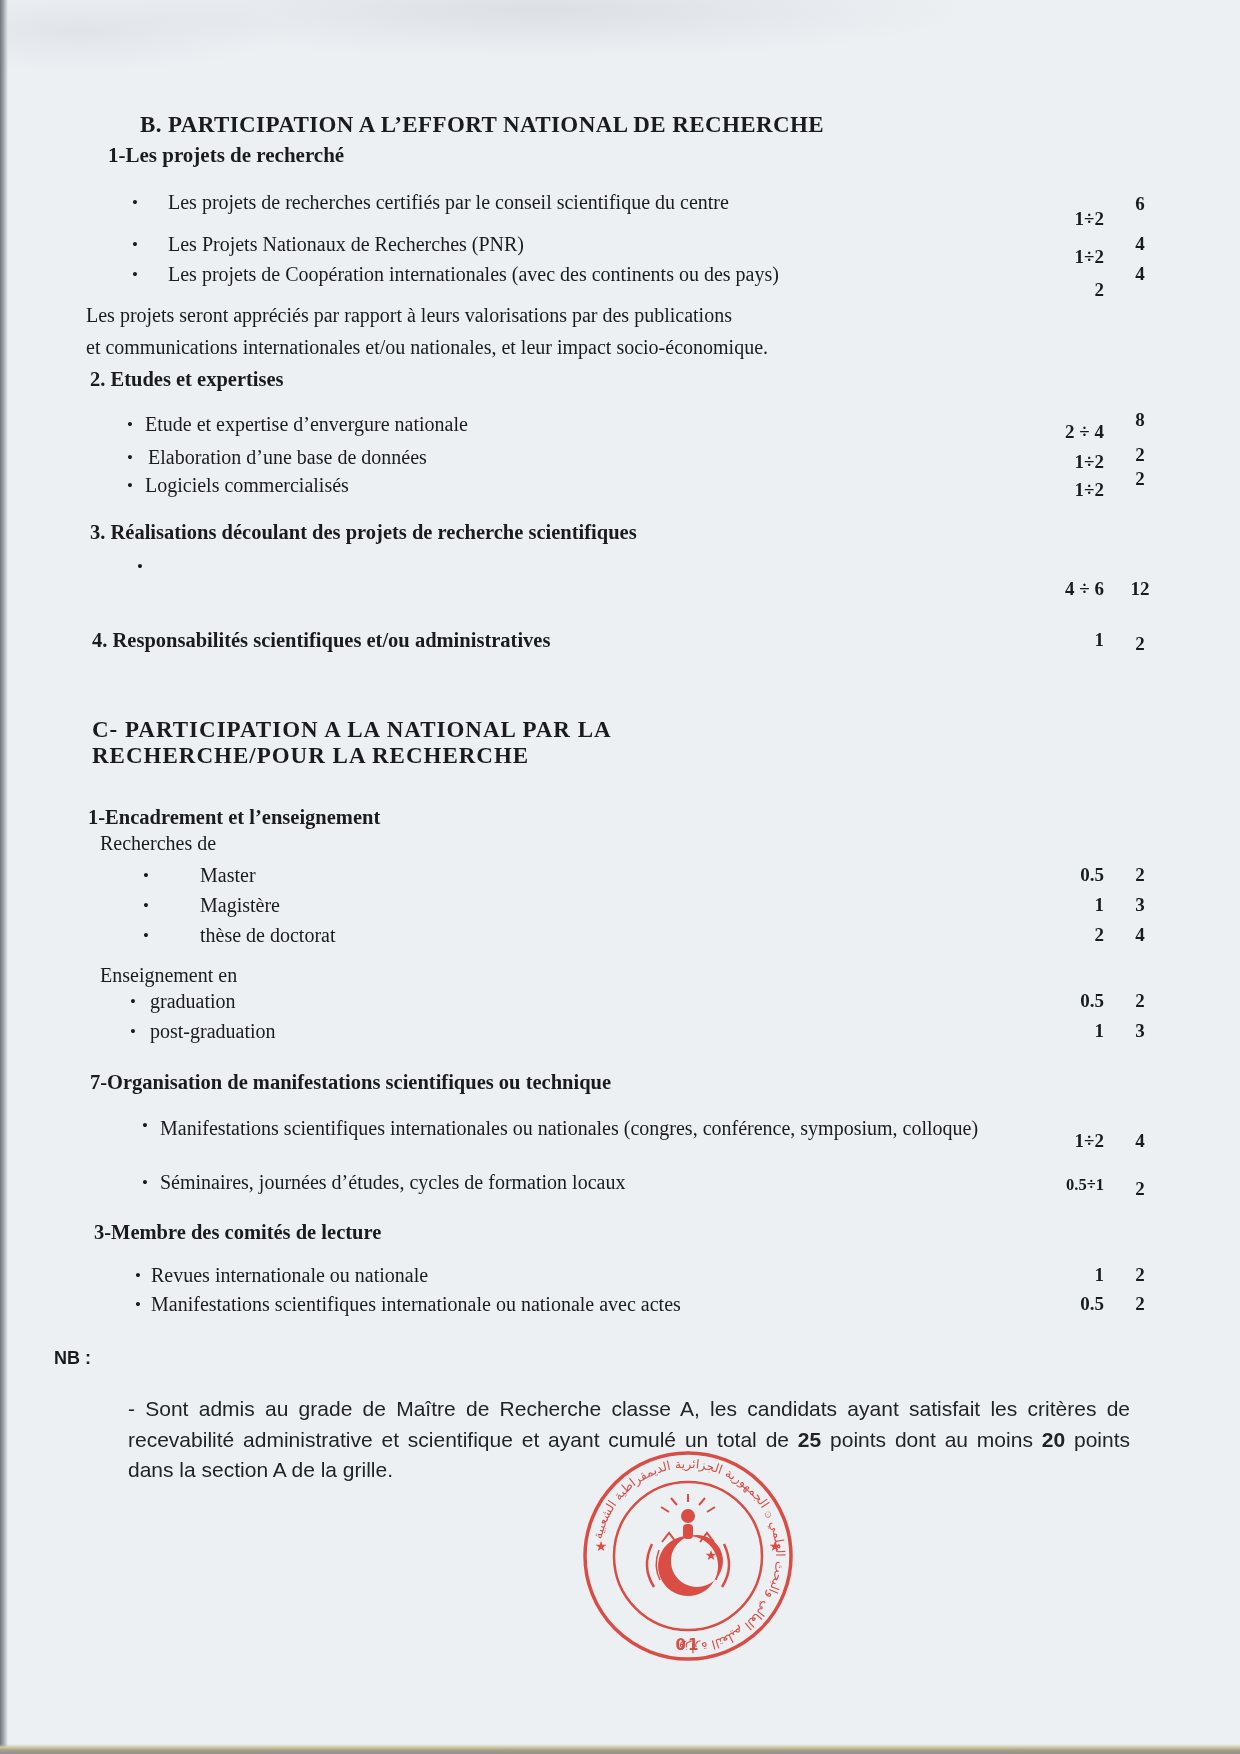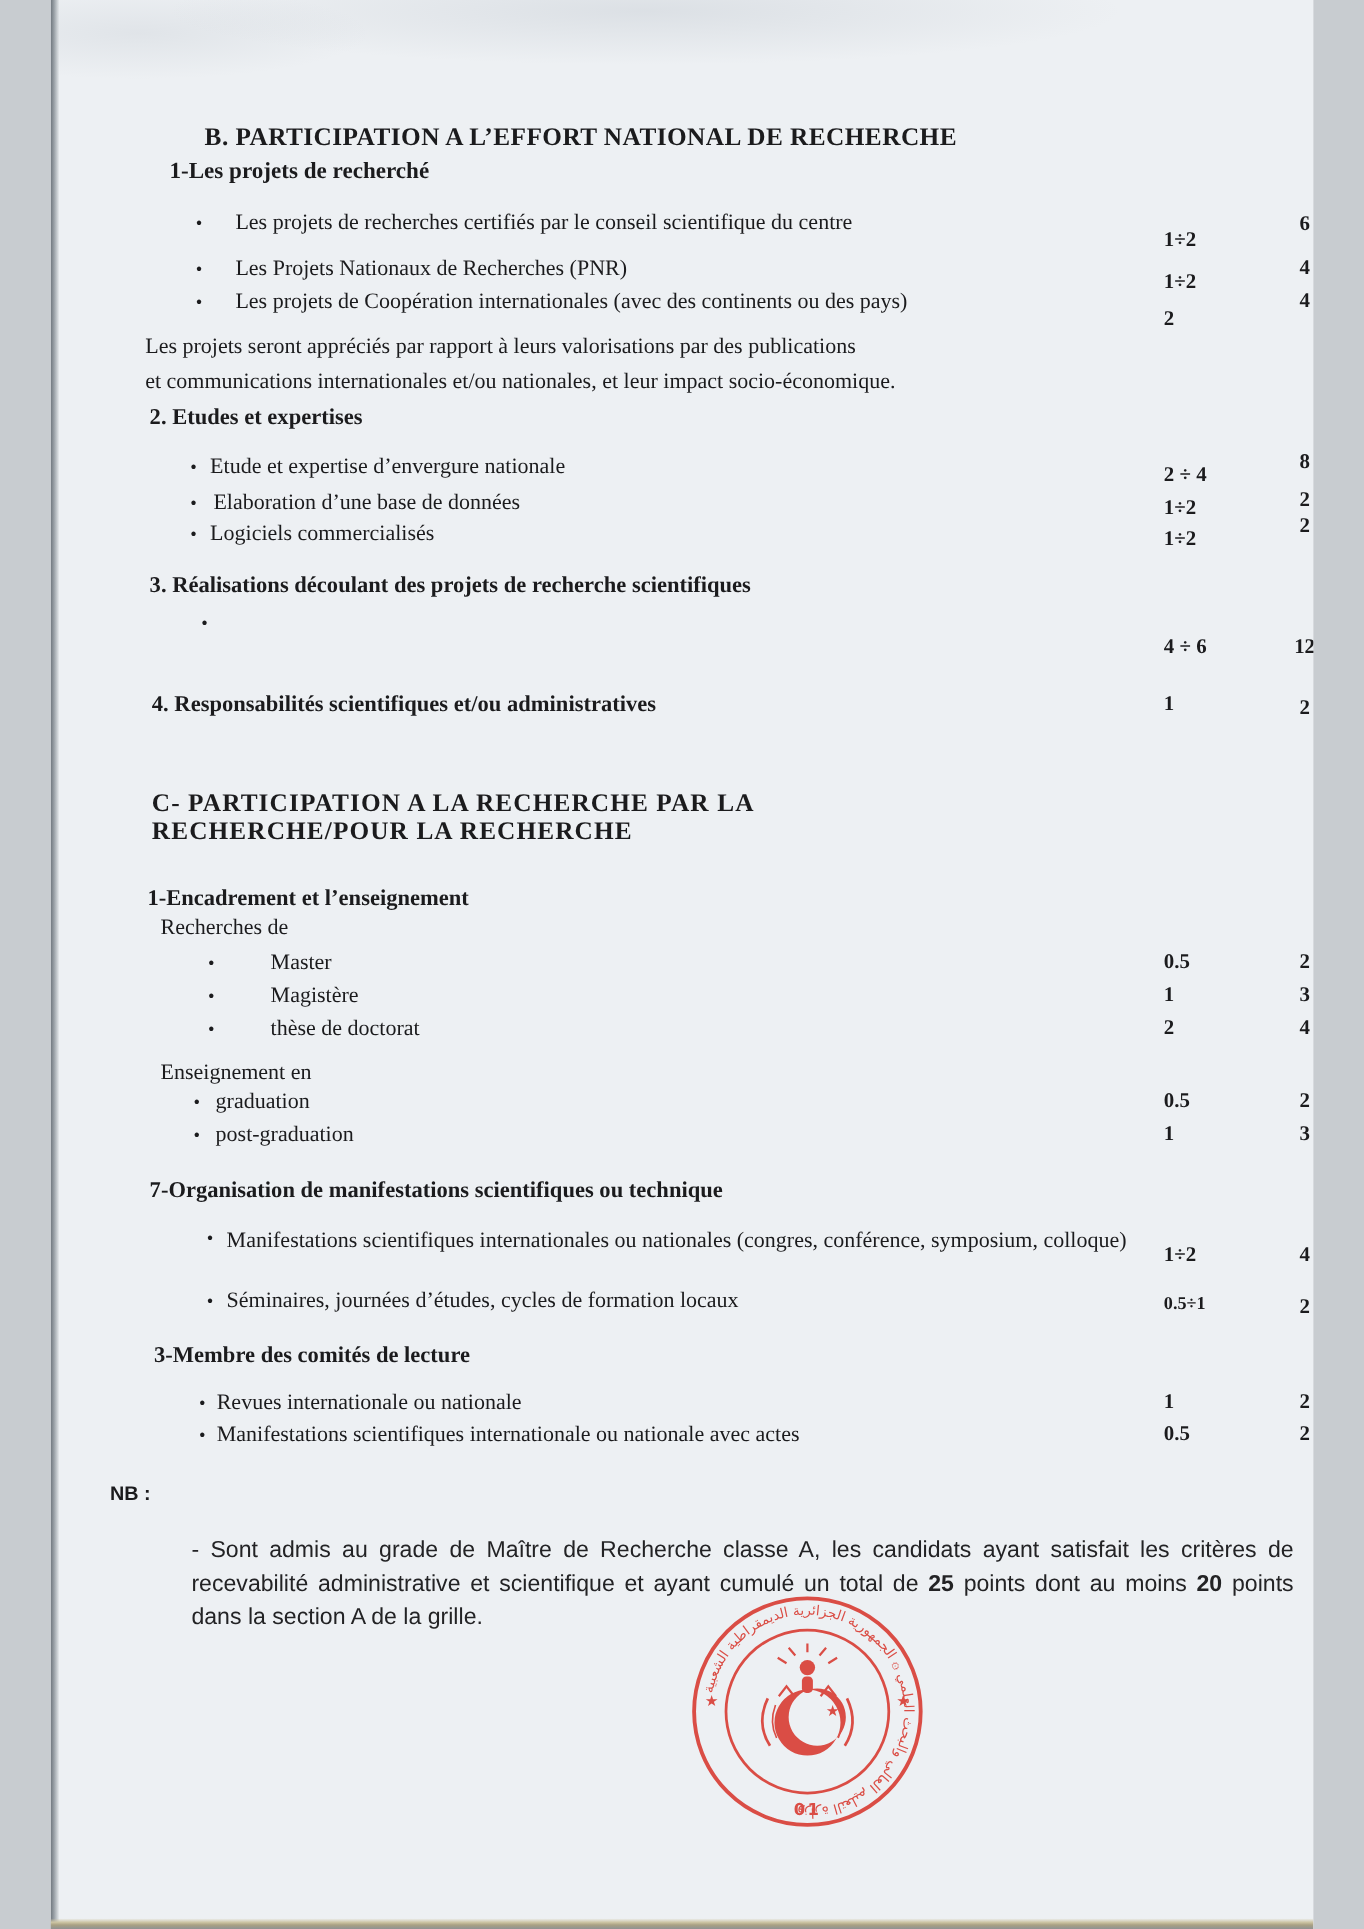--- a/index.html
+++ b/index.html
@@ -1,38 +1,38 @@
 <!DOCTYPE html>
 <html><head>
 <meta charset="utf-8">
 <style>
   html,body{margin:0;padding:0;background:#c8ccd0;}
   .page{
-    position:relative;width:1148px;height:1754px;margin:0 auto;
+    position:relative;width:1240px;height:1754px;margin:0 auto;
     background:
       radial-gradient(620px 70px at 540px 10px, rgba(150,160,172,.20), transparent 70%),
       radial-gradient(300px 60px at 80px 30px, rgba(150,160,172,.15), transparent 70%),
       #edf0f3;
     color:#1b1b1d;
     font-family:"Liberation Serif","DejaVu Serif",serif;
     overflow:hidden;
   }
   .edge-left{position:absolute;left:0;top:0;width:8px;height:100%;
     background:linear-gradient(90deg,#6e767d 0%,#9aa1a7 40%,#c9ced2 75%,rgba(237,240,243,0) 100%);}
   .edge-bottom{position:absolute;left:0;top:1744px;width:100%;height:10px;
     background:linear-gradient(180deg,rgba(237,240,243,0) 0%,#cdc5a4 35%,#a9a183 60%,#8d9194 100%);}
   .b-title{position:absolute;left:140px;top:112px;font-size:23px;font-weight:700;
     letter-spacing:.4px;white-space:nowrap;margin:0;}
   .sub-h{position:absolute;font-size:21px;font-weight:700;white-space:nowrap;}
   .sec-h{position:absolute;left:90px;font-size:20.5px;font-weight:700;white-space:nowrap;}
   .plain{position:absolute;font-size:20px;white-space:nowrap;}
   .row{position:absolute;left:0;width:1240px;height:28px;font-size:20px;}
   .bullet{position:absolute;font-size:17px;top:2px;}
   .lbl{position:absolute;white-space:nowrap;font-size:20px;}
-  .coef{position:absolute;left:1012px;width:92px;text-align:left;
+  .coef{position:absolute;left:1012px;width:92px;text-align:right;
     font-weight:700;font-size:19px;white-space:nowrap;}
   .pts{position:absolute;left:1106px;width:68px;text-align:center;
     font-weight:700;font-size:19px;white-space:nowrap;}
   .coef.small{font-size:16.5px;}
   .note-line{position:absolute;left:86px;font-size:20px;white-space:nowrap;}
   .just{position:absolute;font-size:20px;text-align:justify;}
   .c-title{position:absolute;left:92px;font-size:23px;font-weight:700;
     letter-spacing:1px;white-space:nowrap;margin:0;}
   .nb-label{position:absolute;left:54px;top:1348px;
     font-family:"Liberation Sans","DejaVu Sans",sans-serif;font-size:18px;font-weight:700;}
@@ -103,21 +103,21 @@
     <span class="coef" style="top:22px">4 ÷ 6</span>
     <span class="pts" style="top:22px">12</span>
   </div>
 
   <div class="row" style="top:629px">
     <span class="lbl" style="left:92px;font-weight:700;font-size:20.5px">4. Responsabilités scientifiques et/ou administratives</span>
     <span class="coef" style="top:0">1</span>
     <span class="pts" style="top:4px">2</span>
   </div>
 
-  <h2 class="c-title" style="top:717px">C- PARTICIPATION A LA RECHERCHE PAR LA</h2>
+  <h2 class="c-title" style="top:717px">C- PARTICIPATION A LA NATIONAL PAR LA</h2>
   <h2 class="c-title" style="top:743px">RECHERCHE/POUR LA RECHERCHE</h2>
 
   <div class="sec-h" style="left:88px;top:806px">1-Encadrement et l’enseignement</div>
   <div class="plain" style="left:100px;top:832px">Recherches de</div>
 
   <div class="row" style="top:864px">
     <span class="bullet" style="left:143px">•</span>
     <span class="lbl" style="left:200px">Master</span>
     <span class="coef" style="top:0">0.5</span>
     <span class="pts" style="top:0">2</span>

